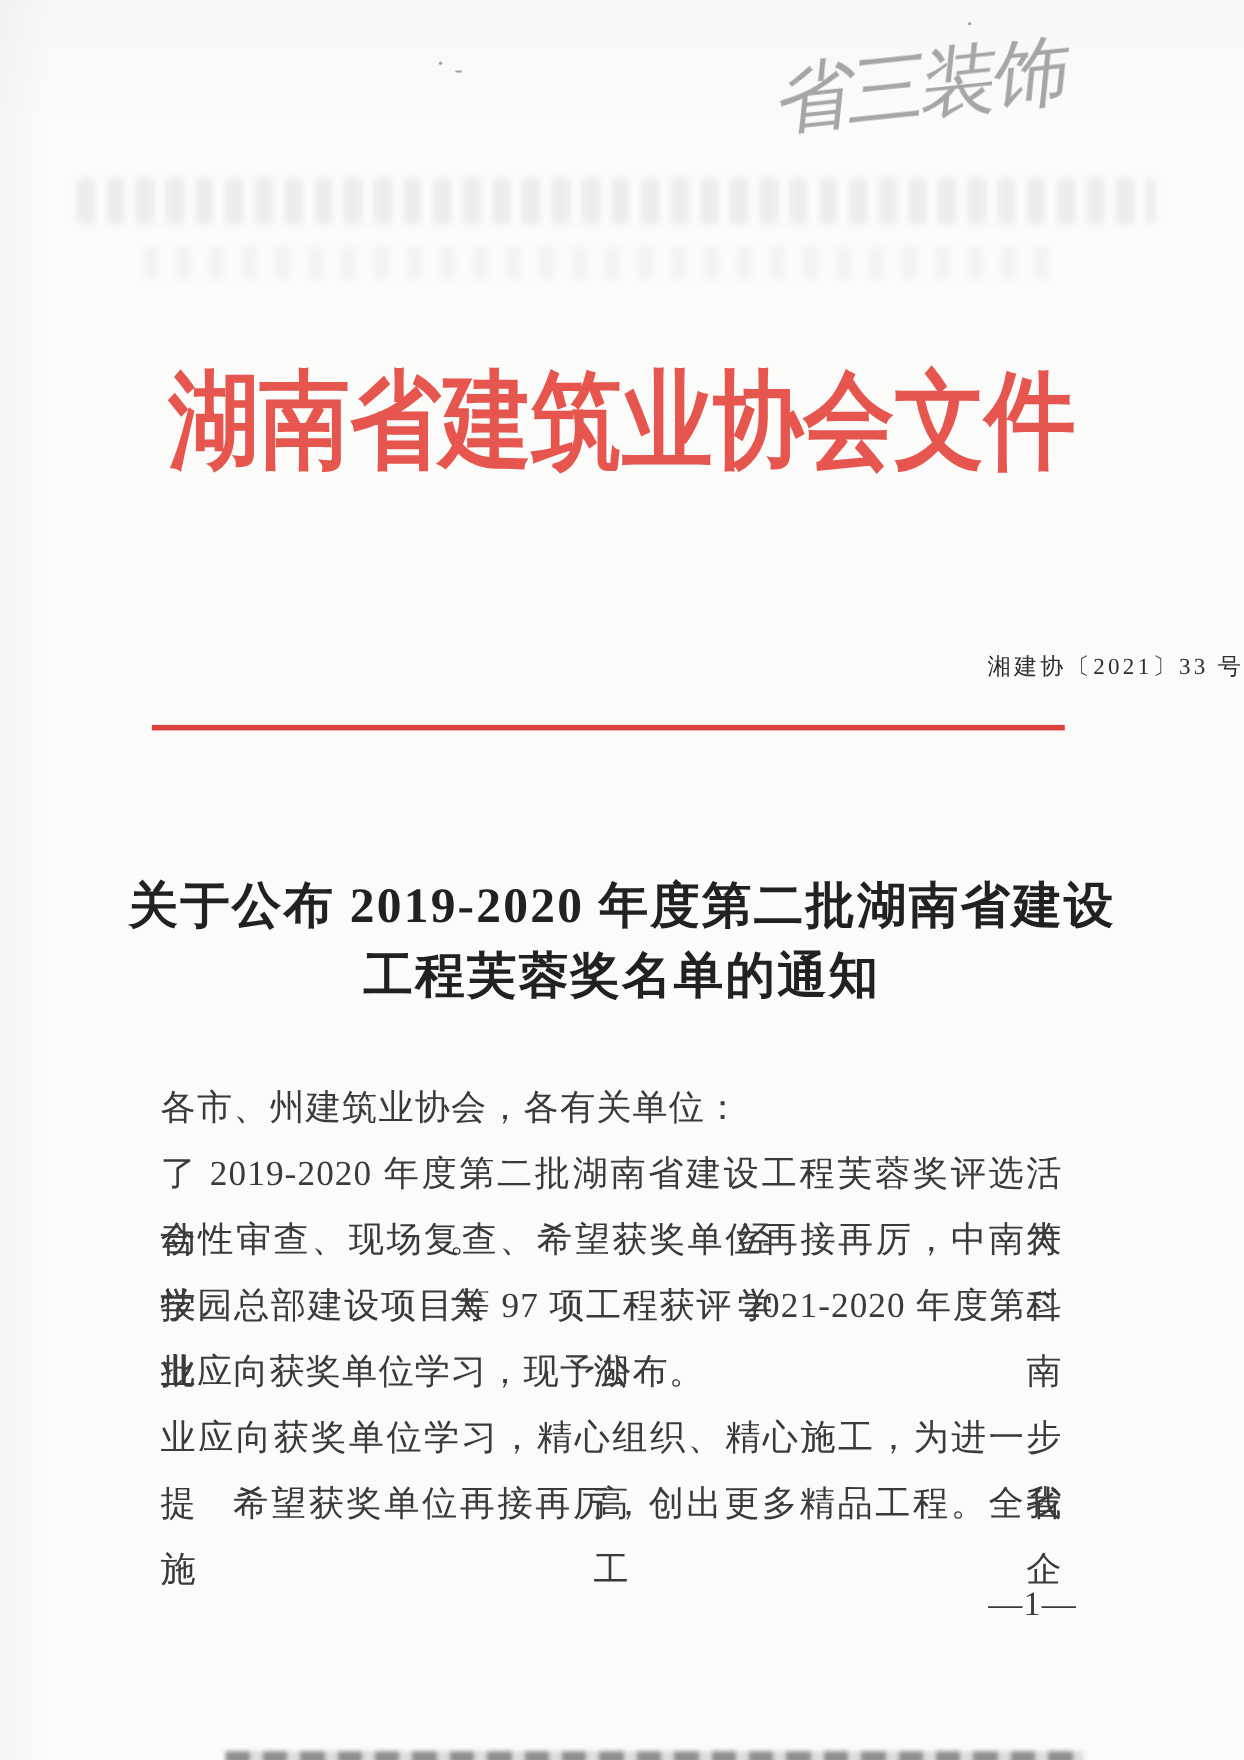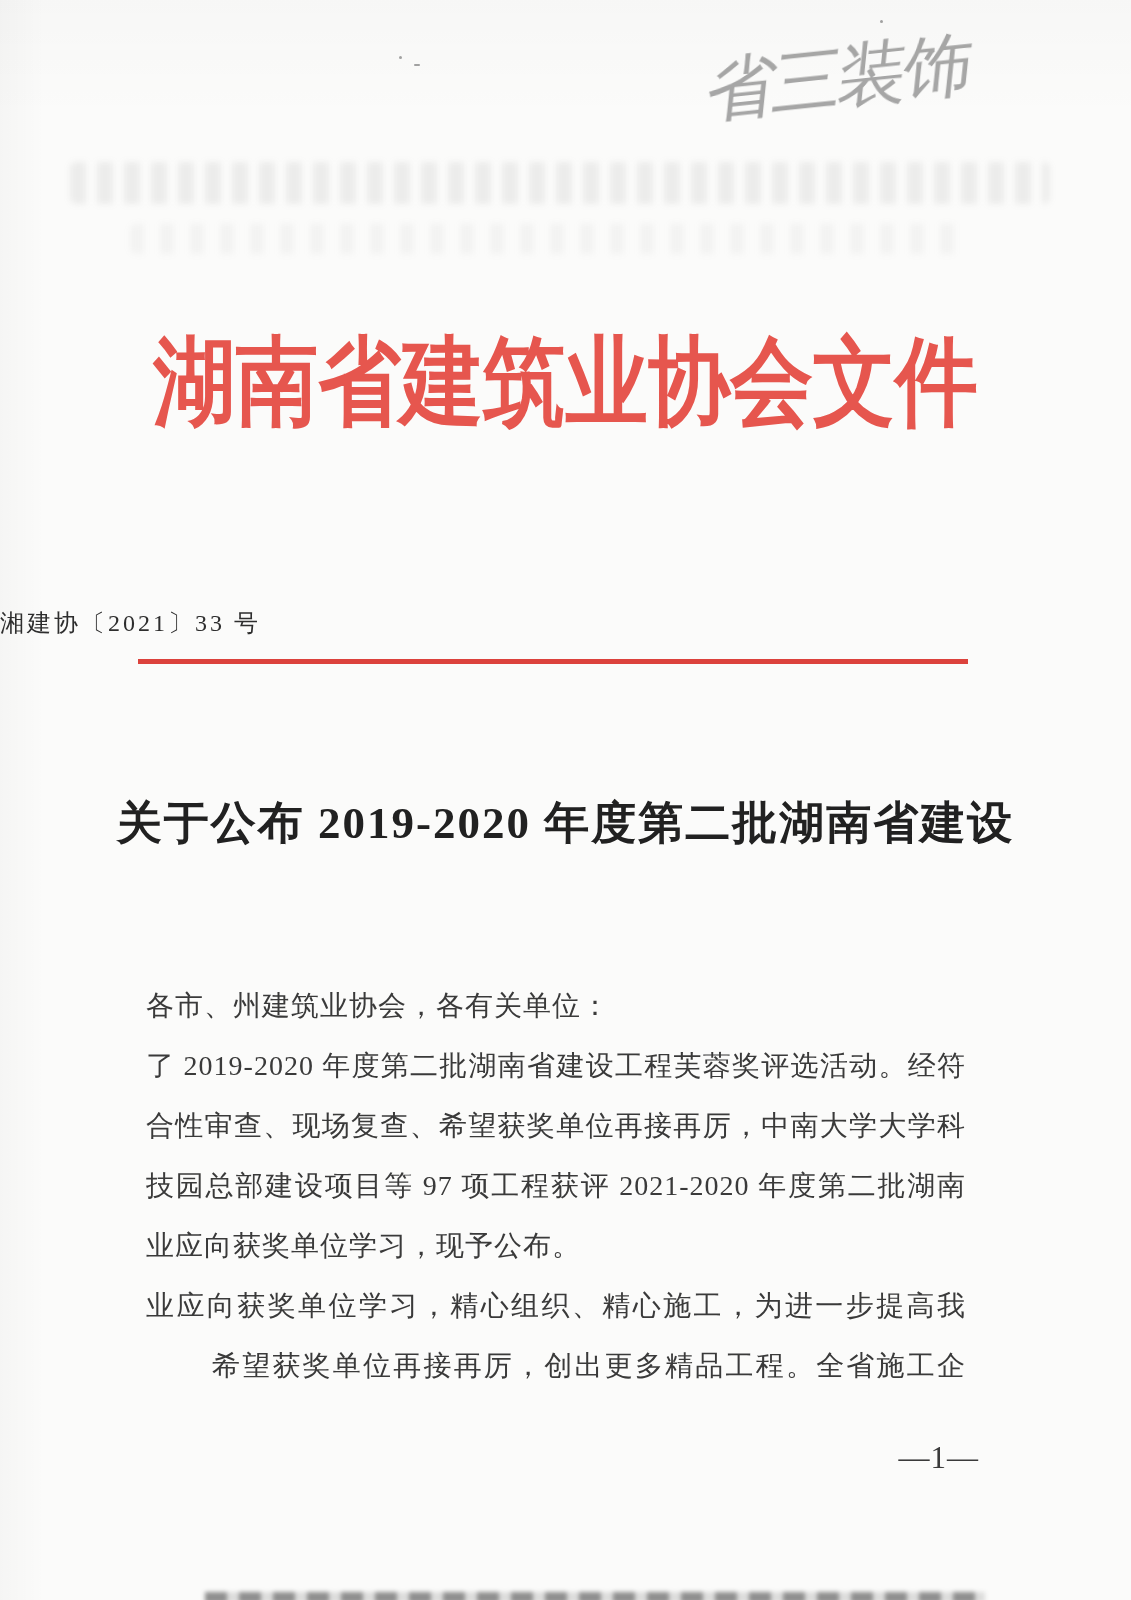--- a/index.html
+++ b/index.html
@@ -70,25 +70,25 @@
     font-weight: bold;
     color: #e6564e;
     letter-spacing: 0;
     transform: scaleX(0.85);
     transform-origin: 50% 50%;
     white-space: nowrap;
   }
 
   .doc-number {
     position: absolute;
-    top: 607px;
+    top: 592px;
     left: 0;
     width: 100%;
-    text-align: left;
-    font-size: 24px;
+    text-align: right;
+    font-size: 21px;
     letter-spacing: 3px;
     color: #2e2e2e;
   }
 
   .red-rule {
     position: absolute;
     top: 659px;
     left: 138px;
     width: 830px;
     height: 5px;
@@ -112,21 +112,21 @@
   .body-text {
     position: absolute;
     top: 976px;
     left: 146px;
     width: 820px;
     color: #3a3a3a;
   }
   .body-line {
     height: 60px;
     line-height: 60px;
-    font-size: 28px;
+    font-size: 32px;
     letter-spacing: 1px;
     white-space: nowrap;
   }
   .body-line.fill {
     white-space: normal;
     text-align: justify;
     text-align-last: justify;
     text-justify: inter-character;
   }
   .body-line.indent { text-indent: 66px; }
@@ -167,20 +167,21 @@
   <div class="speck s3"></div>
 
   <div class="letterhead">湖南省建筑业协会文件</div>
 
   <div class="doc-number">湘建协〔2021〕33 号</div>
 
   <div class="red-rule"></div>
 
   <div class="notice-title">
     <div>关于公布 2019-2020 年度第二批湖南省建设</div>
+    <div>工程芙蓉奖名单的通知</div>
   </div>
 
   <div class="body-text">
       <div class="body-line">各市、州建筑业协会，各有关单位：</div>
       <div class="body-line fill">了 2019-2020 年度第二批湖南省建设工程芙蓉奖评选活动。经符</div>
       <div class="body-line fill">合性审查、现场复查、希望获奖单位再接再厉，中南大学大学科</div>
       <div class="body-line fill">技园总部建设项目等 97 项工程获评 2021-2020 年度第二批湖南</div>
       <div class="body-line">业应向获奖单位学习，现予公布。</div>
       <div class="body-line fill">业应向获奖单位学习，精心组织、精心施工，为进一步提高我</div>
       <div class="body-line indent fill">希望获奖单位再接再厉，创出更多精品工程。全省施工企</div>

